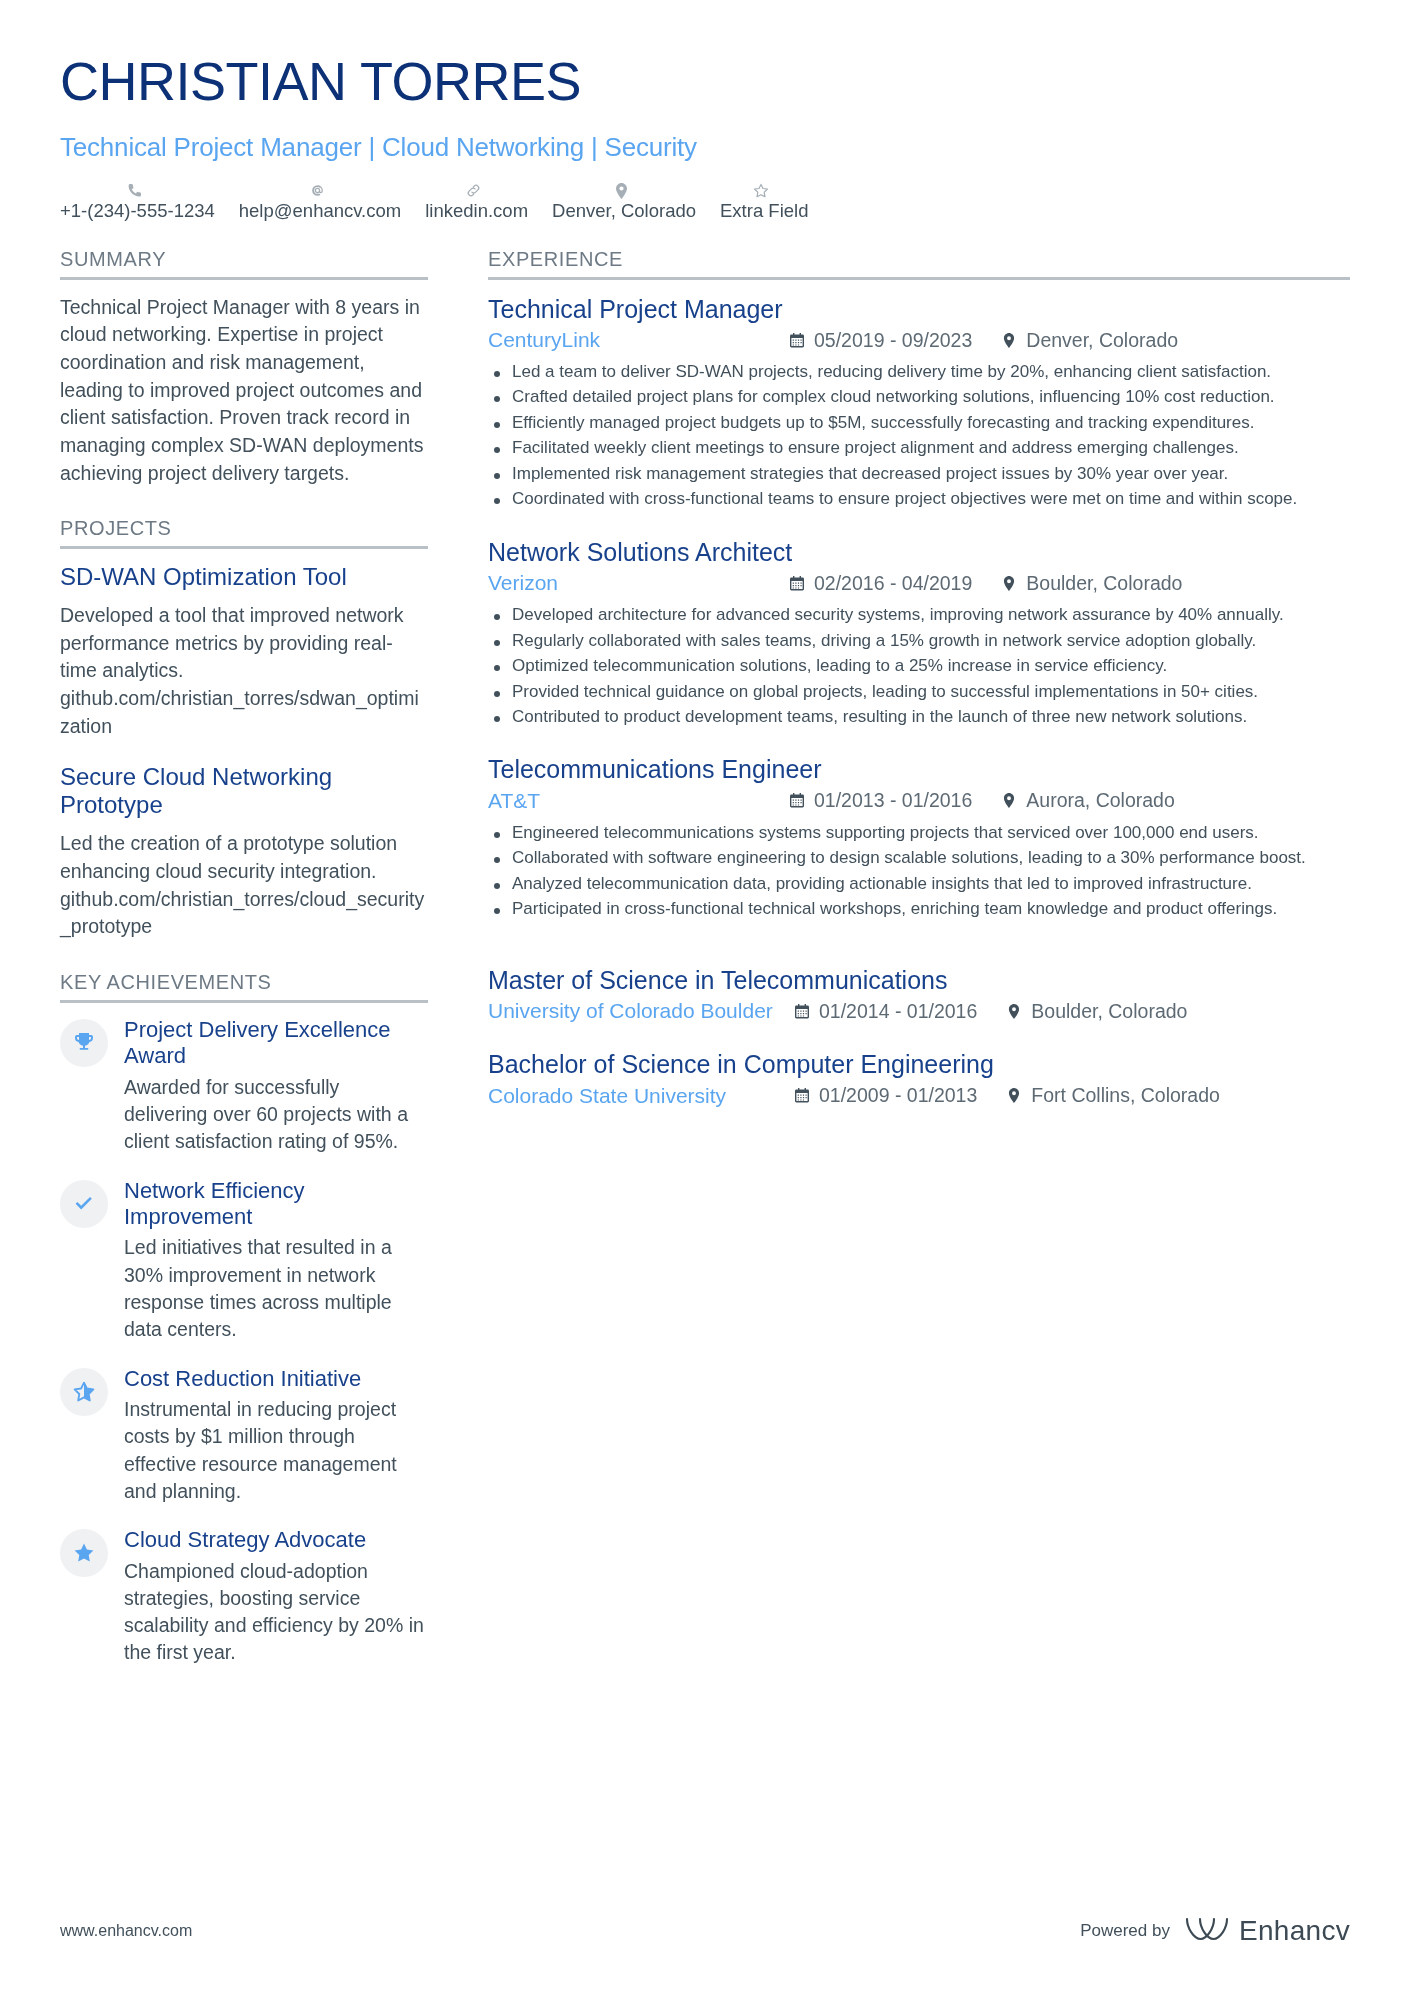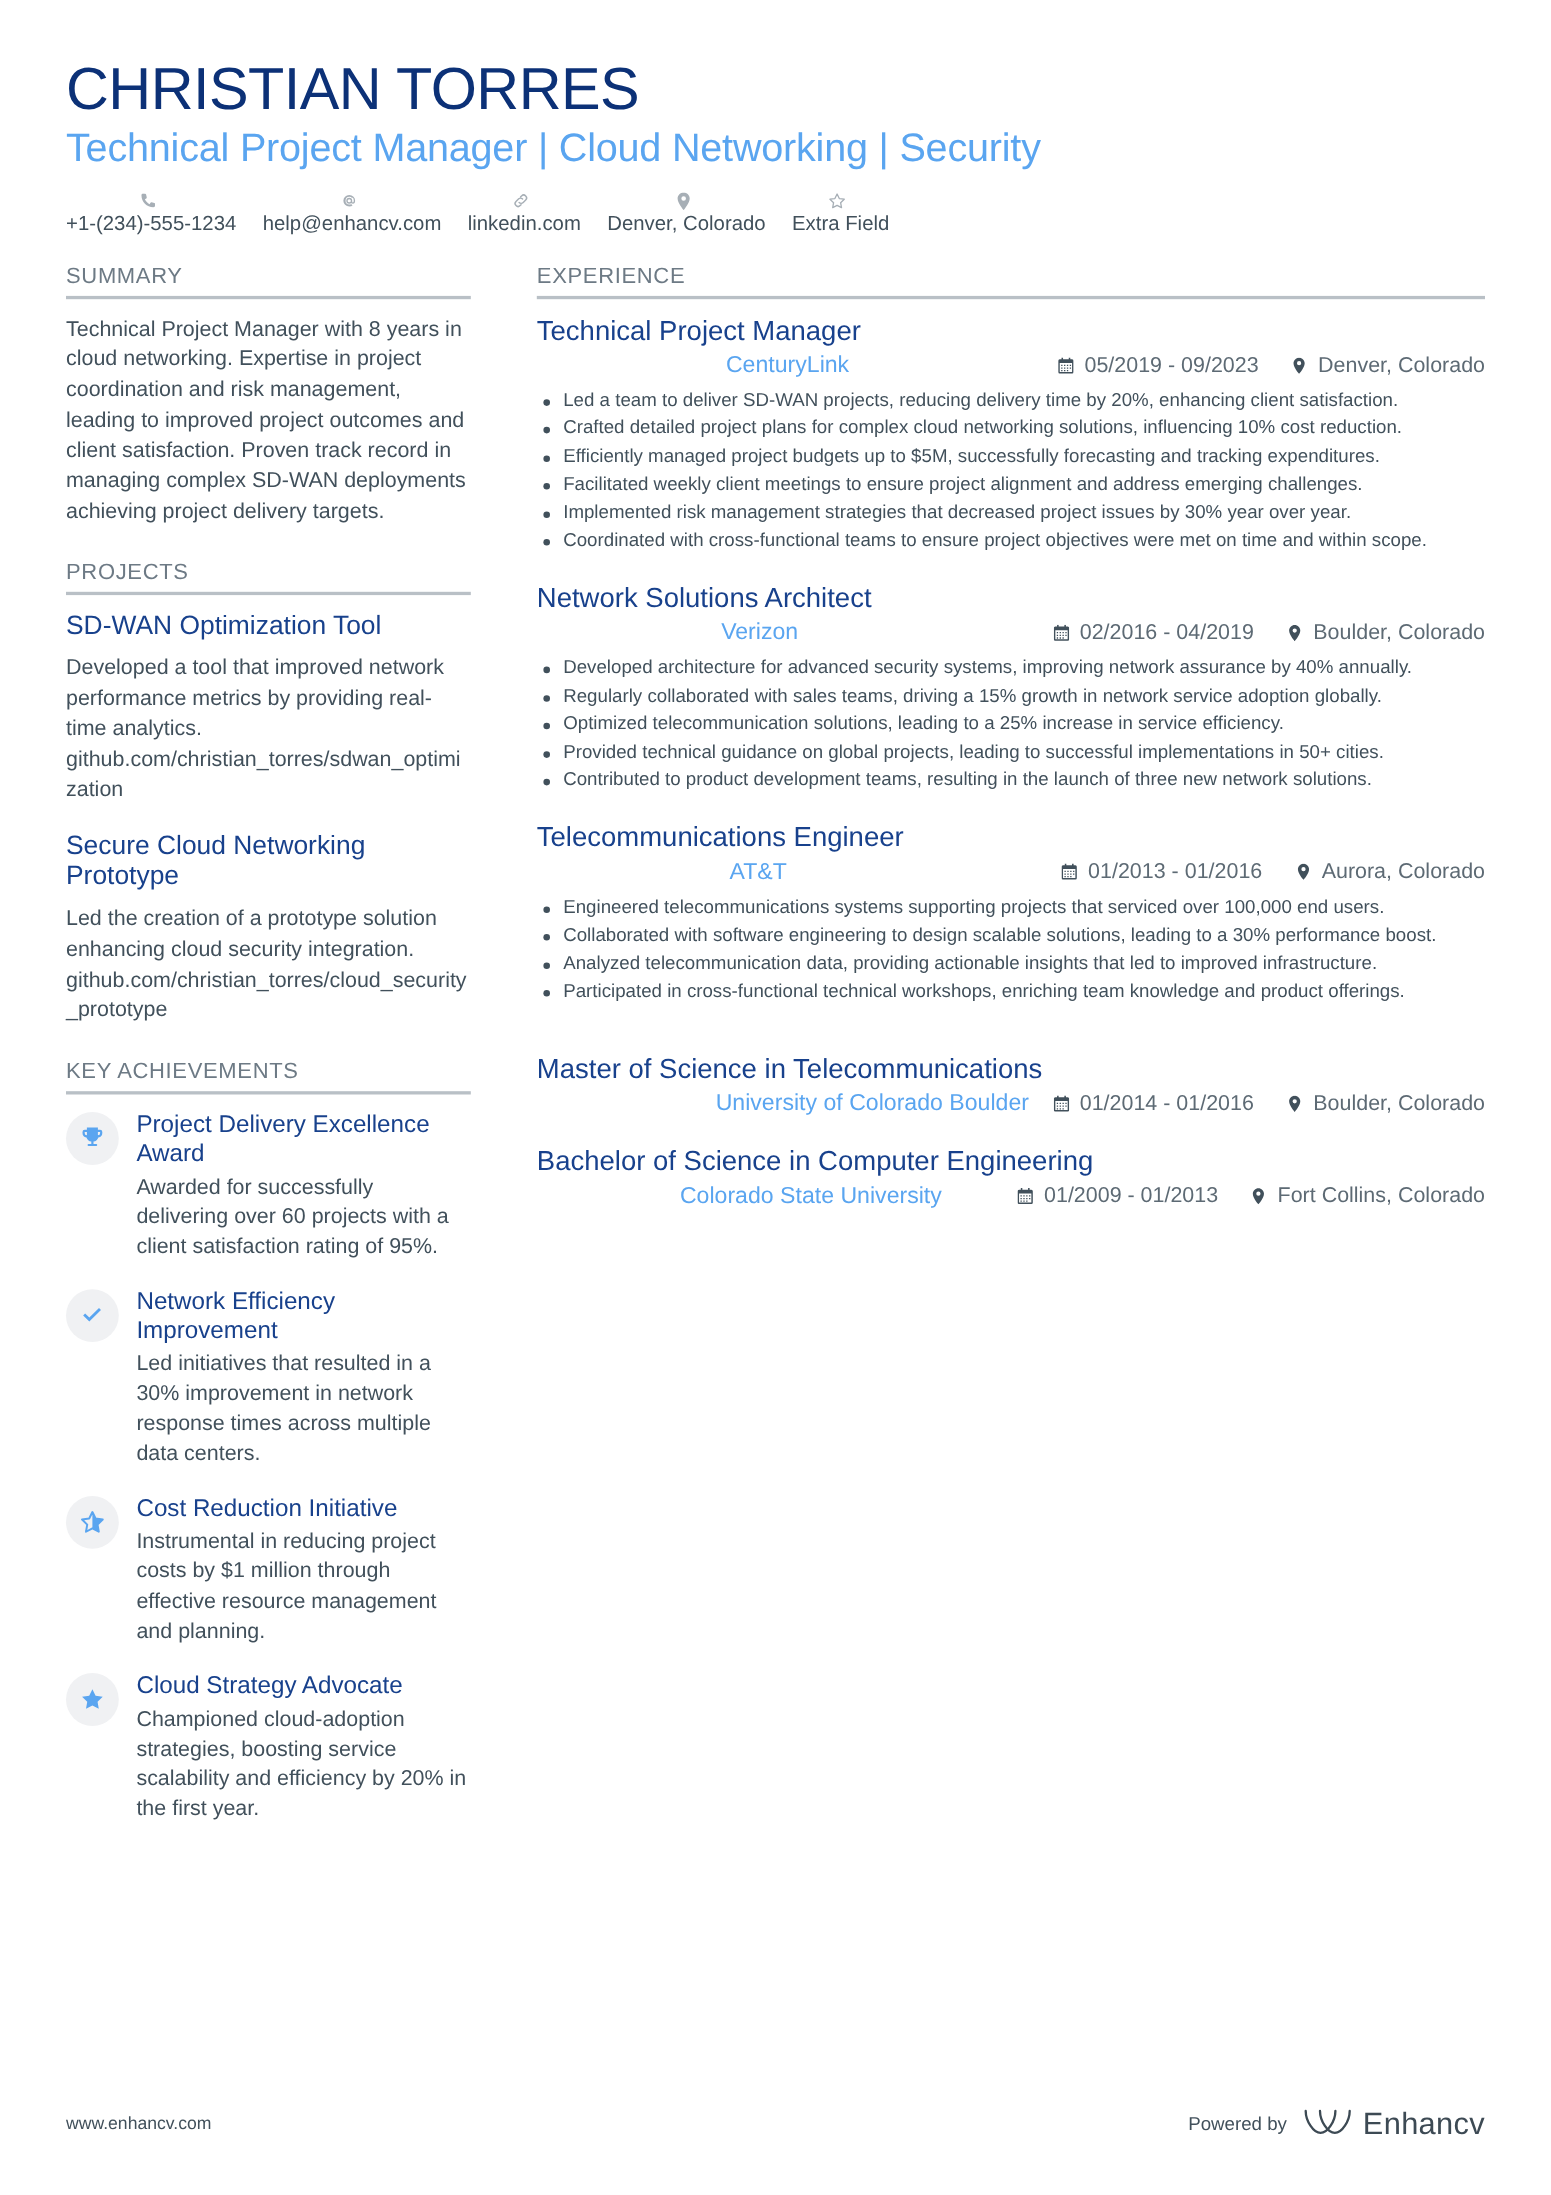--- a/index.html
+++ b/index.html
@@ -20,22 +20,22 @@
 
   
   .name {
     font-size: 54px;
     line-height: 1.08;
     font-weight: 400;
     letter-spacing: -0.5px;
     color: #0c3177;
   }
   .headline {
-    margin-top: 2px;
-    font-size: 36px;
+    margin-top: 22px;
+    font-size: 26px;
     line-height: 1.2;
     font-weight: 400;
     color: #5aa5f0;
     letter-spacing: -0.2px;
   }
 
   .contact-row {
     margin-top: 18px;
     display: flex;
     flex-wrap: wrap;
@@ -147,21 +147,20 @@
   .entry-title {
     font-size: 25px;
     line-height: 1.22;
     color: #18418c;
     margin-bottom: 4px;
   }
   .entry-meta {
     display: flex;
     align-items: center;
     margin-bottom: 8px;
-    justify-content: flex-end;
   }
   .entry-org {
     font-size: 21px;
     color: #5aa5f0;
     flex: none;
     min-width: 300px;
   }
   .entry-org.edu { min-width: 305px; }
   .meta-chip {
     display: inline-flex;

